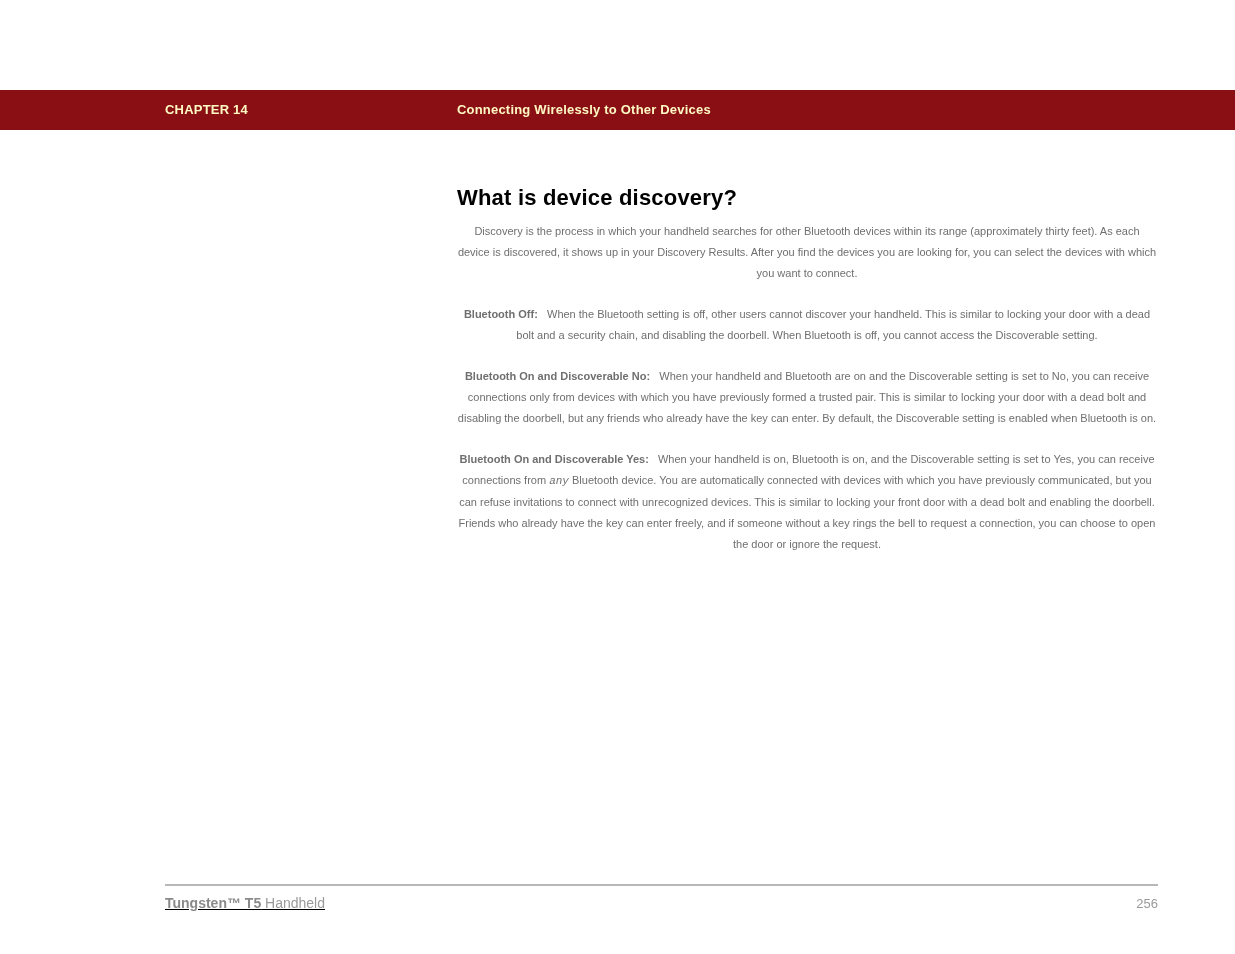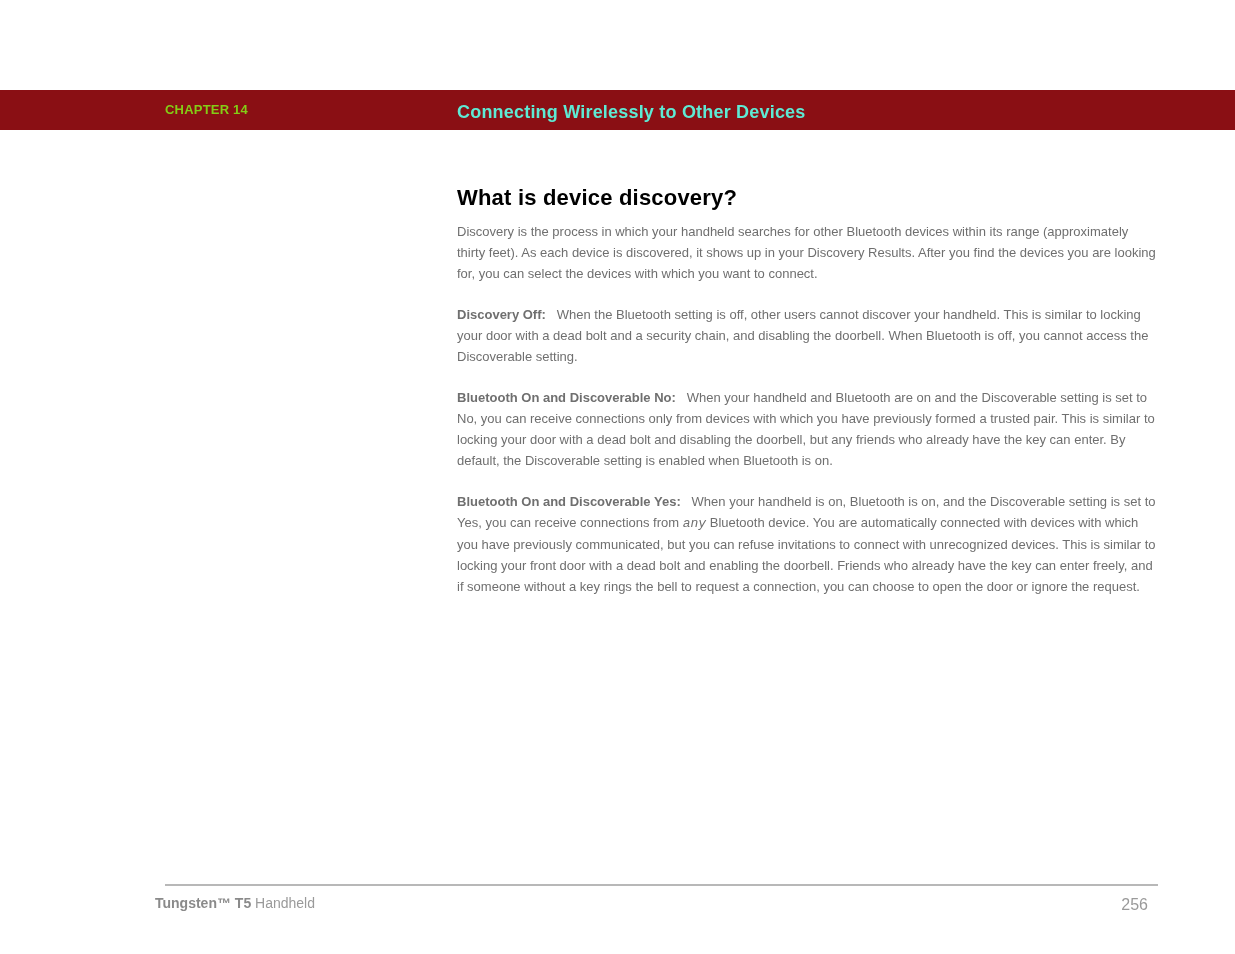--- a/index.html
+++ b/index.html
@@ -1,49 +1,49 @@
 <!DOCTYPE html>
 <html><head>
 <meta charset="utf-8">
 <style>
   * { margin: 0; padding: 0; box-sizing: border-box; }
   html, body { width: 1235px; height: 954px; background: #fff; font-family: "Helvetica Neue", Helvetica, Arial, sans-serif; }
   .page { position: relative; width: 1235px; height: 954px; }
   .header-bar { position: absolute; top: 90px; left: 0; width: 1235px; height: 40px; background: #8a0f14; }
-  .header-bar .chapter { position: absolute; left: 165px; top: 12px; color: #84cc16; font-size: 13px; font-weight: 700; letter-spacing: 0.2px; }
-  .header-bar .title { position: absolute; left: 457px; top: 12px; color: #5eead4; font-size: 18px; font-weight: 700; letter-spacing: 0.2px; }
+  .header-bar .chapter { position: absolute; left: 165px; top: 12px; color: #fef9c3; font-size: 13px; font-weight: 700; letter-spacing: 0.2px; }
+  .header-bar .title { position: absolute; left: 457px; top: 12px; color: #fef9c3; font-size: 13px; font-weight: 700; letter-spacing: 0.2px; }
   .content { position: absolute; left: 457px; top: 185px; width: 700px; color: #6f6f6f; }
   .content h2 { font-size: 22px; font-weight: 700; color: #000000; margin-bottom: 10px; letter-spacing: 0.2px; }
-  .content p { font-size: 13px; line-height: 21px; color: #6f6f6f; margin-bottom: 20px; }
+  .content p { font-size: 11px; line-height: 21px; color: #6f6f6f; margin-bottom: 20px; text-align: center; }
   .content .term { font-weight: 700; color: #6f6f6f; }
   .content .italic { font-style: italic; font-family: Liberation Mono, monospace; }
   .footer-line { position: absolute; left: 165px; width: 993px; top: 884px; border-top: 2px solid #b8b8b8; }
-  .footer { position: absolute; left: 155px; top: 894px; width: 993px; height: 30px; }
+  .footer { position: absolute; left: 165px; top: 894px; width: 993px; height: 30px; text-decoration: underline; }
   .footer .product { font-size: 14px; color: #9a9a9a; }
   .footer .product .b { font-weight: 700; color: #8a8a8a; }
-  .footer .pagenum { position: absolute; right: 0; top: 2px; font-size: 16px; color: #9a9a9a; }
+  .footer .pagenum { position: absolute; right: 0; top: 2px; font-size: 13px; color: #9a9a9a; }
 </style>
 </head>
 <body>
 
 <div class="page">
 
   <div class="header-bar">
     <div class="chapter">CHAPTER 14</div>
     <div class="title">Connecting Wirelessly to Other Devices</div>
   </div>
 
   <div class="content">
     <h2>What is device discovery?</h2>
 
     <p>Discovery is the process in which your handheld searches for other Bluetooth devices within its range (approximately thirty feet). As each device is discovered, it shows up in your Discovery Results. After you find the devices you are looking for, you can select the devices with which you want to connect.</p>
 
 
     <p>
-      <span class="term">Discovery Off:</span>&nbsp;&nbsp;&nbsp;<span>When the Bluetooth setting is off, other users cannot discover your handheld. This is similar to locking your door with a dead bolt and a security chain, and disabling the doorbell. When Bluetooth is off, you cannot access the Discoverable setting.</span>
+      <span class="term">Bluetooth Off:</span>&nbsp;&nbsp;&nbsp;<span>When the Bluetooth setting is off, other users cannot discover your handheld. This is similar to locking your door with a dead bolt and a security chain, and disabling the doorbell. When Bluetooth is off, you cannot access the Discoverable setting.</span>
     </p>
 
     <p>
       <span class="term">Bluetooth On and Discoverable No:</span>&nbsp;&nbsp;&nbsp;<span>When your handheld and Bluetooth are on and the Discoverable setting is set to No, you can receive connections only from devices with which you have previously formed a trusted pair. This is similar to locking your door with a dead bolt and disabling the doorbell, but any friends who already have the key can enter. By default, the Discoverable setting is enabled when Bluetooth is on.</span>
     </p>
 
     <p>
       <span class="term">Bluetooth On and Discoverable Yes:</span>&nbsp;&nbsp;&nbsp;<span>When your handheld is on, Bluetooth is on, and the Discoverable setting is set to Yes, you can receive connections from </span><span class="italic">any</span><span> Bluetooth device. You are automatically connected with devices with which you have previously communicated, but you can refuse invitations to connect with unrecognized devices. This is similar to locking your front door with a dead bolt and enabling the doorbell. Friends who already have the key can enter freely, and if someone without a key rings the bell to request a connection, you can choose to open the door or ignore the request.</span>
     </p>
   </div>

